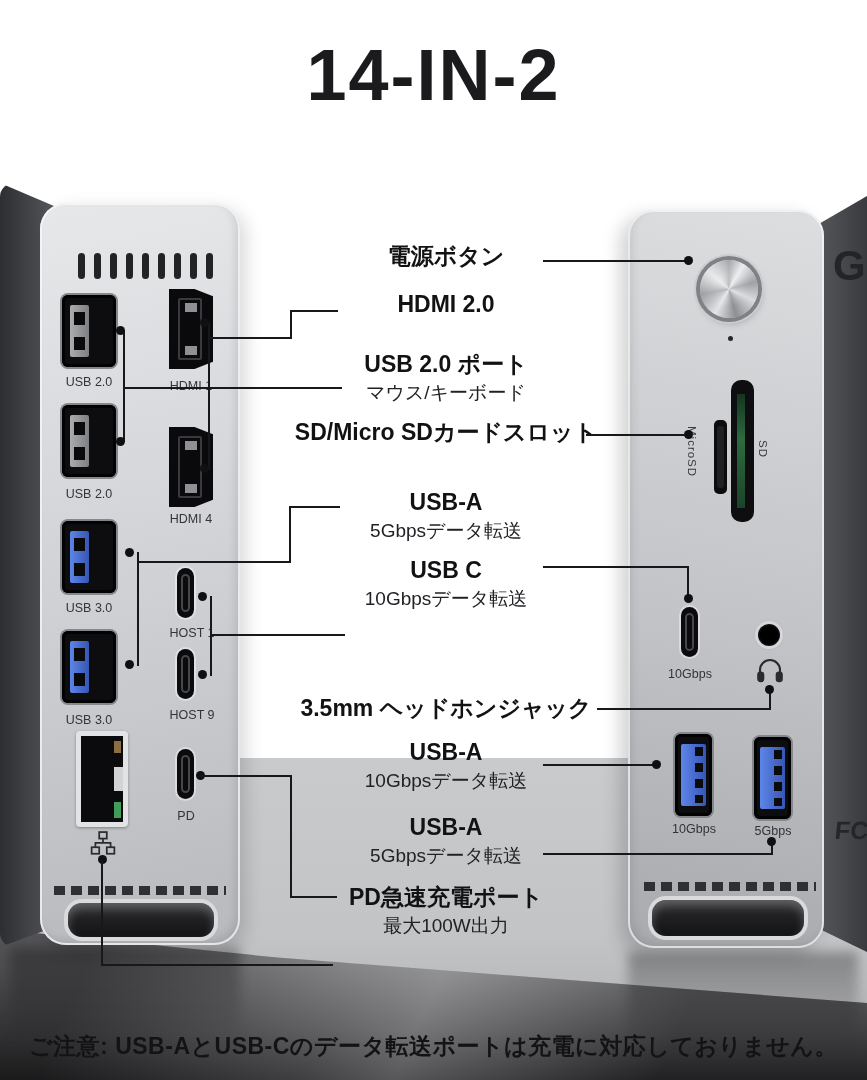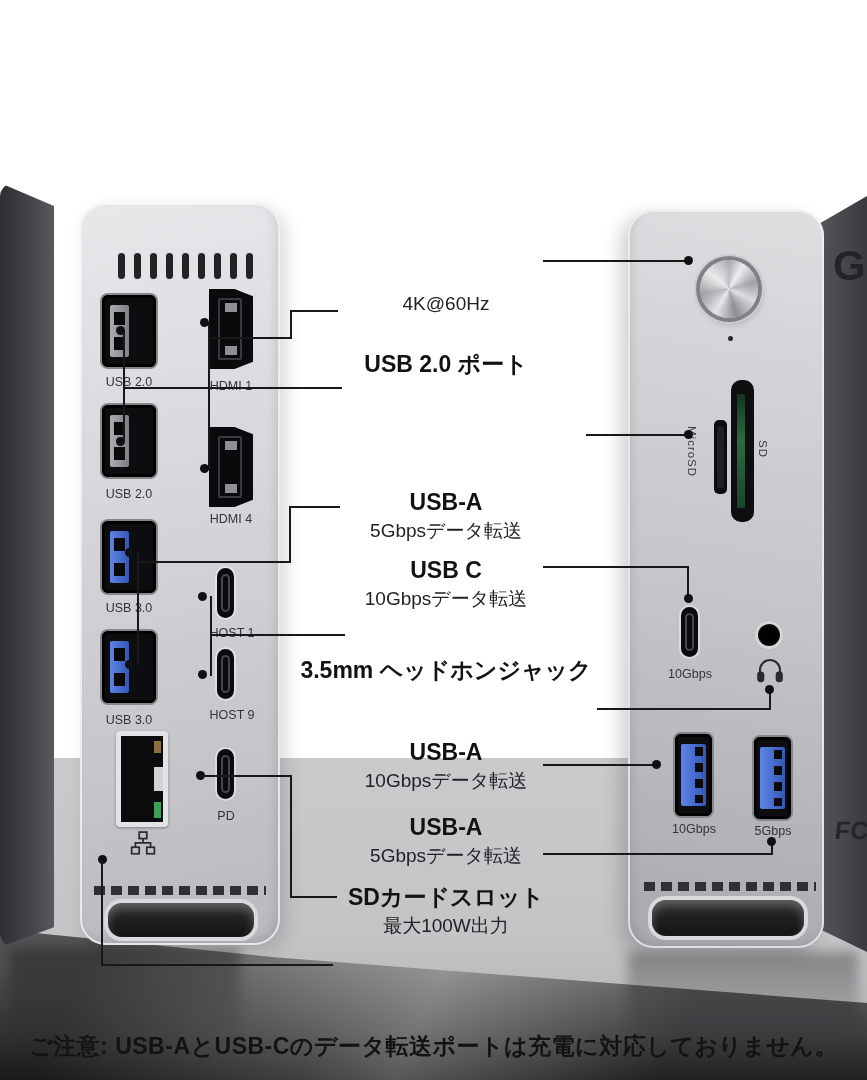--- a/index.html
+++ b/index.html
@@ -23,21 +23,21 @@
   .subtitle{position:absolute;left:0;top:118px;width:867px;text-align:center;
          font-size:34px;font-weight:600;color:#1d1d1f;}
 
   
   .side-l{position:absolute;left:0;top:183px;width:54px;height:764px;border-radius:14px 0 0 14px;
           background:linear-gradient(to right,#2d2e31,#47484c 65%,#585a5e);
           clip-path:polygon(0 0,100% 3%,100% 97.4%,0 100%);}
   .face{position:absolute;border-radius:26px;
         box-shadow:inset 0 0 0 2px rgba(250,250,252,.75),inset -4px -4px 10px rgba(0,0,0,.12),6px 6px 18px rgba(0,0,0,.15);}
   .face-l{left:40px;top:203px;width:200px;height:742px;
-          background:linear-gradient(168deg,#e7e8ea 0%,#d2d4d7 45%,#b7b9bc 100%);margin-left:40px;}
+          background:linear-gradient(168deg,#e7e8ea 0%,#d2d4d7 45%,#b7b9bc 100%);}
   .face-r{left:628px;top:210px;width:196px;height:738px;
           background:linear-gradient(190deg,#dcdee0 0%,#c2c4c7 55%,#a8aaad 100%);
           box-shadow:inset 0 0 0 2px rgba(250,250,252,.7),inset 4px -4px 10px rgba(0,0,0,.10),-8px 6px 18px rgba(0,0,0,.18);}
   .side-r{position:absolute;left:820px;top:196px;width:47px;height:756px;
           background:linear-gradient(to right,#55565a,#393a3d);
           clip-path:polygon(0 3.6%,100% 0,100% 100%,0 97%);}
   .brand{position:absolute;left:13px;top:46px;font-size:42px;font-weight:600;color:#232428;letter-spacing:2px;}
   .fcc{position:absolute;left:15px;top:620px;font-size:25px;font-weight:bold;color:#26262a;transform:skewX(-6deg);}
 
   .vent{position:absolute;width:7px;height:26px;border-radius:4px;background:#232326;top:50px;}
@@ -106,20 +106,21 @@
 </head>
 <body>
 
 <div id="stage">
 
   <div class="band"></div>
   <div class="floor"></div>
   <div class="refl" style="left:10px;top:948px;width:230px;height:95px;"></div>
   <div class="refl" style="left:628px;top:952px;width:230px;height:95px;"></div>
 
+  <div class="title">14-IN-2</div>
 
   <div class="side-l"></div>
   <div class="face face-l">
     <div class="vent" style="left:38px"></div>
     <div class="vent" style="left:54px"></div>
     <div class="vent" style="left:70px"></div>
     <div class="vent" style="left:86px"></div>
     <div class="vent" style="left:102px"></div>
     <div class="vent" style="left:118px"></div>
     <div class="vent" style="left:134px"></div>
@@ -232,49 +233,54 @@
     <div class="usba back" style="left:126px;top:527px;width:37px;height:82px;">
       <div class="tongue blue"></div>
       <div class="pins"></div>
     </div>
     <div class="plabel" style="left:145px;top:614px;">5Gbps</div>
 
     <div class="dashrow" style="left:16px;top:672px;width:172px;"></div>
     <div class="opening" style="left:24px;top:690px;width:152px;height:36px;"></div>
   </div>
 
+  <div class="callout" style="top:242px;">
+    <div class="t">電源ボタン</div>
+  </div>
   <div class="callout" style="top:290px;">
-    <div class="s">4K@60Hz</div>
+    <div class="t">HDMI 2.0</div>
   </div>
   <div class="callout" style="top:350px;text-align:center;">
     <div class="t">USB 2.0 ポート</div>
+    <div class="s">マウス/キーボード</div>
   </div>
   <div class="callout" style="top:418px;">
+    <div class="t">SD/Micro SDカードスロット</div>
   </div>
   <div class="callout" style="top:488px;">
     <div class="t">USB-A</div>
     <div class="s">5Gbpsデータ転送</div>
   </div>
   <div class="callout" style="top:556px;">
     <div class="t">USB C</div>
     <div class="s">10Gbpsデータ転送</div>
   </div>
-  <div class="callout" style="top:656px;text-align:center;">
+  <div class="callout" style="top:694px;text-align:center;">
     <div class="t">3.5mm ヘッドホンジャック</div>
   </div>
   <div class="callout" style="top:738px;">
     <div class="t">USB-A</div>
     <div class="s">10Gbpsデータ転送</div>
   </div>
   <div class="callout" style="top:813px;">
     <div class="t">USB-A</div>
     <div class="s">5Gbpsデータ転送</div>
   </div>
   <div class="callout" style="top:883px;">
-    <div class="t">SDカードスロット</div>
+    <div class="t">PD急速充電ポート</div>
     <div class="s">最大100W出力</div>
   </div>
 
   <div class="line" style="left:543px;top:260px;width:146px;height:2px;"></div>
   <div class="dot" style="left:684px;top:256px;"></div>
 
   <div class="line" style="left:208px;top:322px;width:2px;height:148px;"></div>
   <div class="dot" style="left:200px;top:318px;"></div>
   <div class="dot" style="left:200px;top:464px;"></div>
   <div class="line" style="left:208px;top:337px;width:84px;height:2px;"></div>

